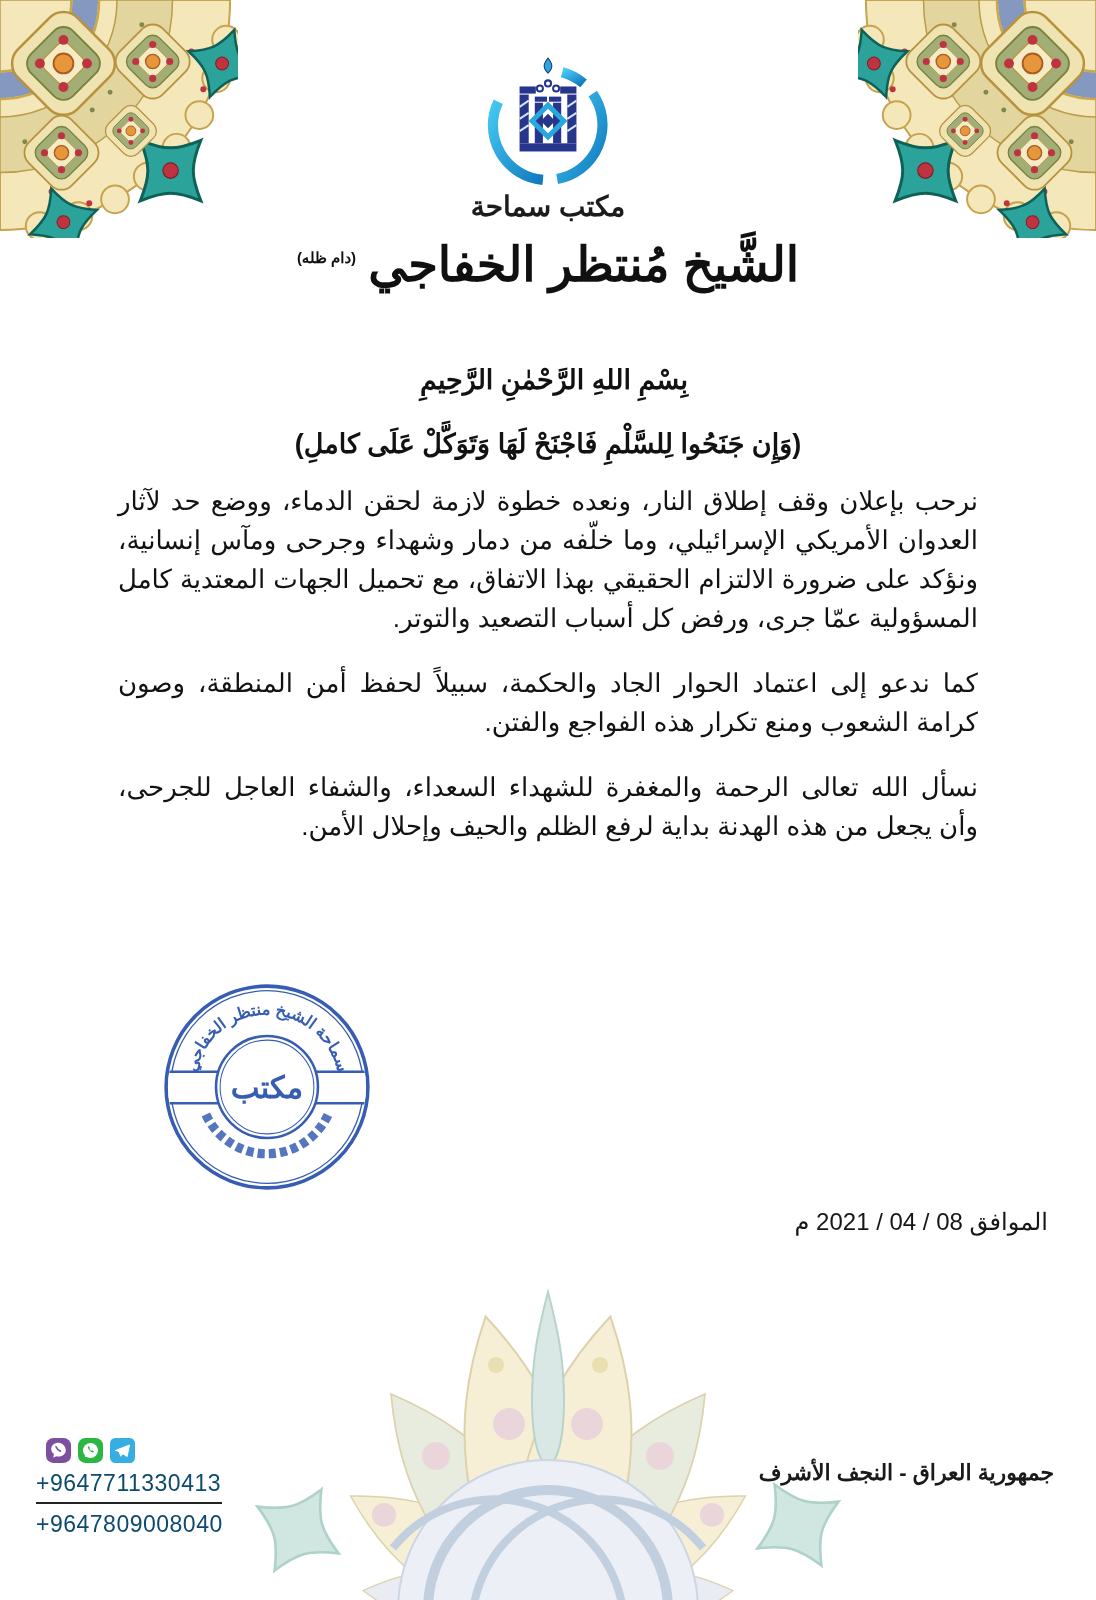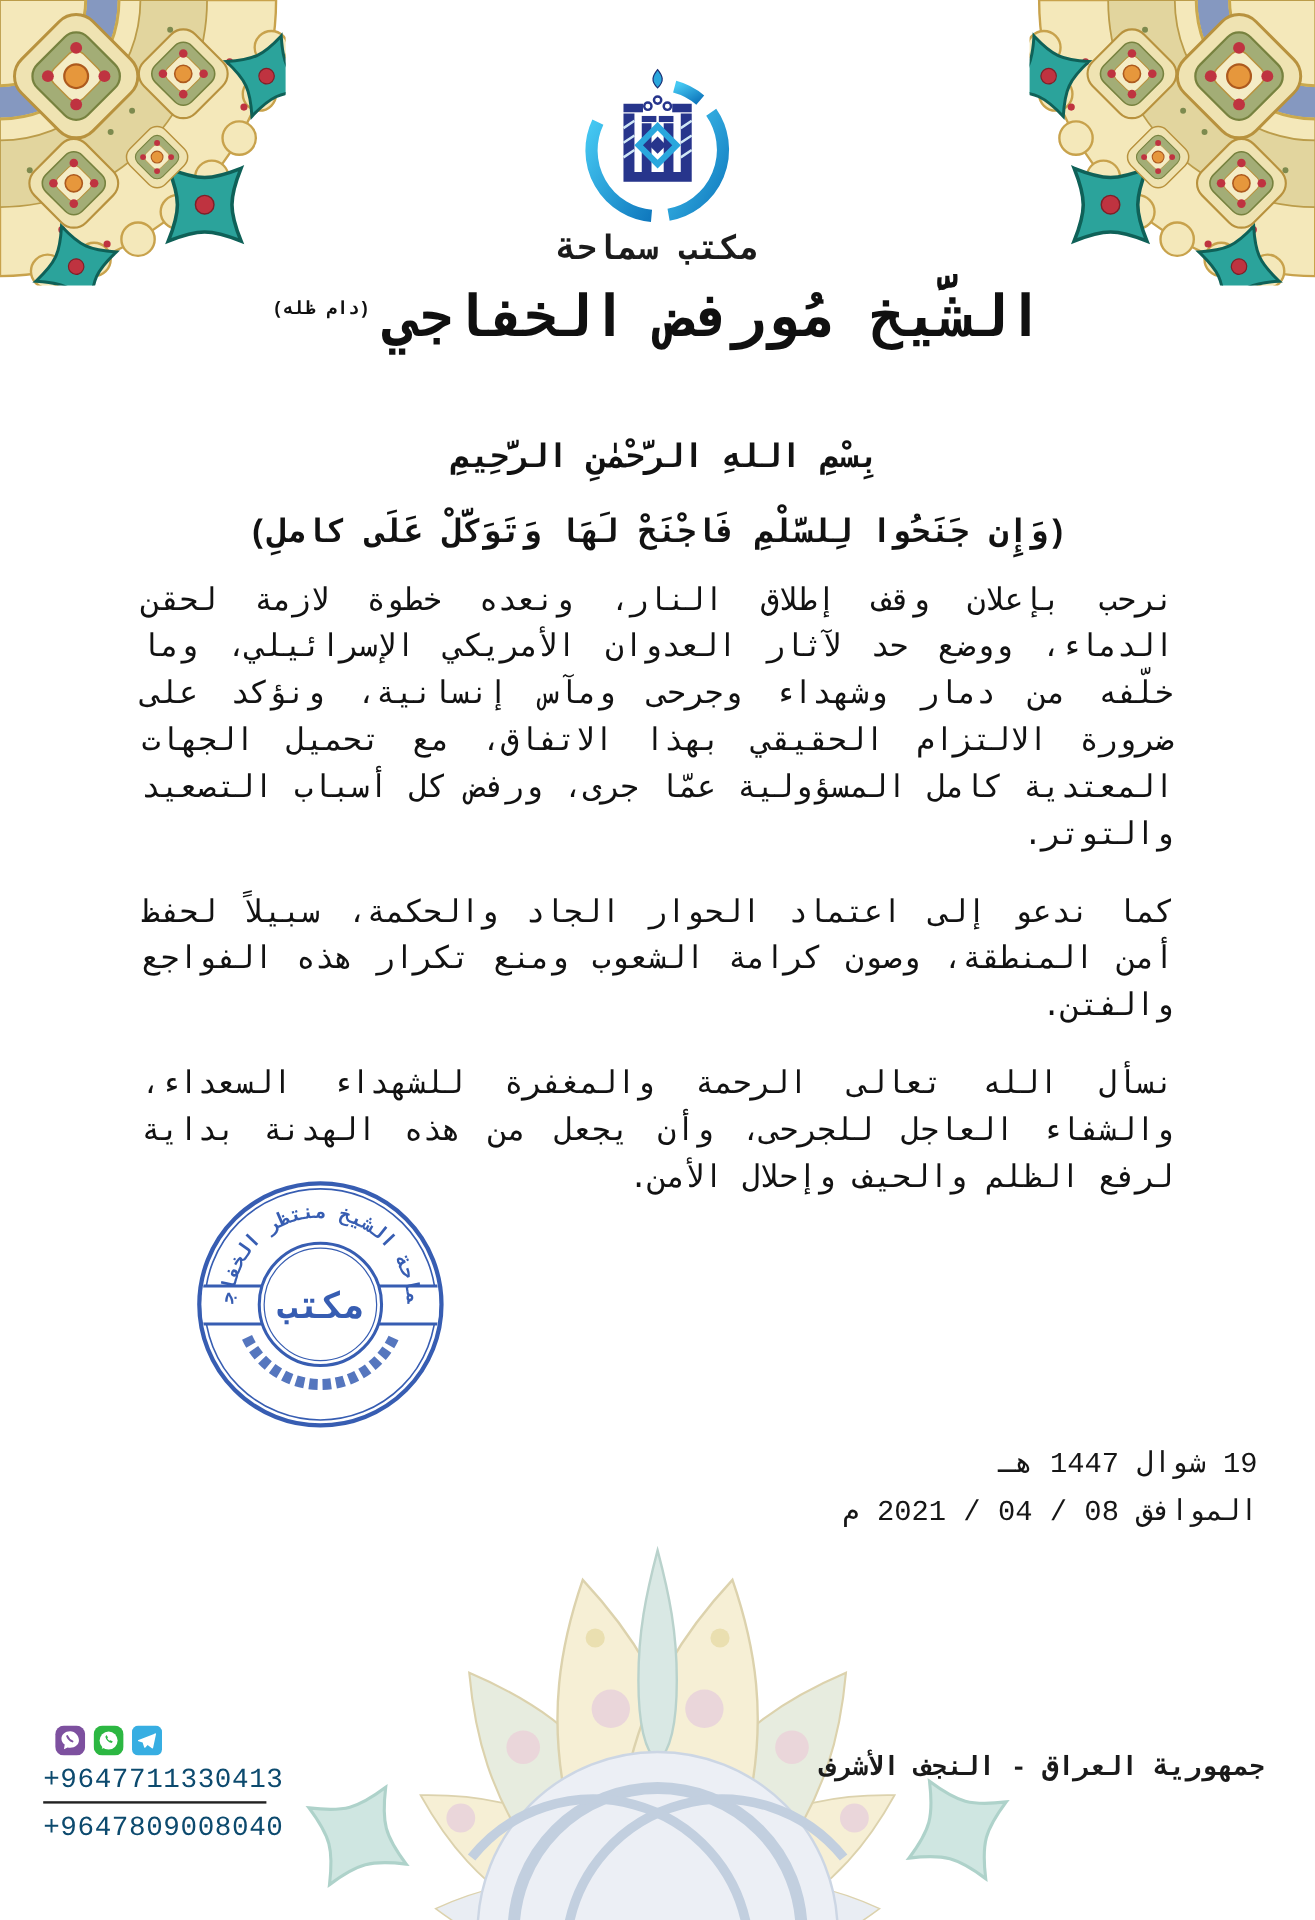--- a/index.html
+++ b/index.html
@@ -1,20 +1,20 @@
 <!DOCTYPE html>
 <html lang="ar"><head>
 <meta charset="utf-8">
 <style>
   * { margin:0; padding:0; box-sizing:border-box; }
   html,body { background:#ffffff; }
   .page {
     position:relative; width:1096px; height:1600px; margin:0 auto;
     background:#ffffff; overflow:hidden;
-    font-family:Liberation Mono, monospace; color:#121212;
+    font-family:Liberation Sans, sans-serif; color:#121212;
   }
   .corner { position:absolute; top:0; width:238px; height:238px; }
   .corner.tl { left:0; }
   .corner.tr { right:0; transform:scaleX(-1); }
 
   .logo { position:absolute; top:56px; left:50%; transform:translateX(-50%); width:146px; height:130px; }
 
   .office-line { position:absolute; top:190px; left:0; right:0; text-align:center;
     direction:rtl; font-size:28px; font-weight:bold; color:#1c1c1c; }
 
@@ -224,21 +224,21 @@
     <rect x="-5" y="-5" width="10" height="10" transform="translate(71,64) rotate(45)" fill="#27358c"></rect>
     <g fill="none" stroke="#27358c" stroke-width="2">
       <circle cx="63" cy="32" r="3"></circle>
         <circle cx="71" cy="27" r="3"></circle>
         <circle cx="79" cy="32" r="3"></circle>
     </g>
   </svg>
 
   <div class="office-line">مكتب سماحة</div>
   <div class="name-line">
-    <span>الشَّيخ مُورفض الخفاجي</span><span class="honorific">(دام ظله)</span>
+    <span>الشَّيخ مُنتظر الخفاجي</span><span class="honorific">(دام ظله)</span>
   </div>
 
   <div class="basmala">بِسْمِ اللهِ الرَّحْمٰنِ الرَّحِيمِ</div>
   <div class="verse">(وَإِن جَنَحُوا لِلسَّلْمِ فَاجْنَحْ لَهَا وَتَوَكَّلْ عَلَى كاملِ)</div>
 
   <div class="body-text">
     <p>نرحب بإعلان وقف إطلاق النار، ونعده خطوة لازمة لحقن الدماء، ووضع حد لآثار العدوان الأمريكي الإسرائيلي، وما خلّفه من دمار وشهداء وجرحى ومآس إنسانية، ونؤكد على ضرورة الالتزام الحقيقي بهذا الاتفاق، مع تحميل الجهات المعتدية كامل المسؤولية عمّا جرى، ورفض كل أسباب التصعيد والتوتر.</p>
     <p>كما ندعو إلى اعتماد الحوار الجاد والحكمة، سبيلاً لحفظ أمن المنطقة، وصون كرامة الشعوب ومنع تكرار هذه الفواجع والفتن.</p>
     <p>نسأل الله تعالى الرحمة والمغفرة للشهداء السعداء، والشفاء العاجل للجرحى، وأن يجعل من هذه الهدنة بداية لرفع الظلم والحيف وإحلال الأمن.</p>
   </div>
@@ -259,21 +259,20 @@
     <text font-size="16" font-weight="bold" fill="#2d55ae" text-anchor="middle">
       <textPath href="#st-ring" startOffset="50%">سماحة الشيخ منتظر الخفاجي</textPath>
     </text>
     <path d="M45 132 A66 66 0 0 0 165 132" stroke="#2d55ae" stroke-width="9" stroke-dasharray="7 4" fill="none" opacity="0.85"></path>
     <circle cx="105" cy="105" r="50" fill="#ffffff" stroke="#2d55ae" stroke-width="2.5"></circle>
     <circle cx="105" cy="105" r="46" fill="none" stroke="#2d55ae" stroke-width="1"></circle>
     <text x="105" y="116" font-size="30" font-weight="bold" fill="#2d55ae" text-anchor="middle">مكتب</text>
   </svg>
 
   <div class="dates">
-    <div>19 شوال 1447 هـ</div>
     <div>الموافق 08 / 04 / 2021 م</div>
   </div>
 
   <div class="footer-left">
     <div class="icons-row">
       <svg viewBox="0 0 24 24">
         <rect width="24" height="24" rx="7" fill="#7d509f"></rect>
         <path d="M12 4.6c-4 0-7 2.6-7 6 0 1.9 1 3.6 2.6 4.6L7 19l2.9-1.5c.7.2 1.4.3 2.1.3 4 0 7-2.6 7-6s-3-7.2-7-7.2z" fill="#fff"></path>
         <path d="M9.6 8.4c.8 2 2.3 3.5 4.2 4.2" stroke="#7d509f" stroke-width="1.6" fill="none" stroke-linecap="round"></path>
       </svg>

